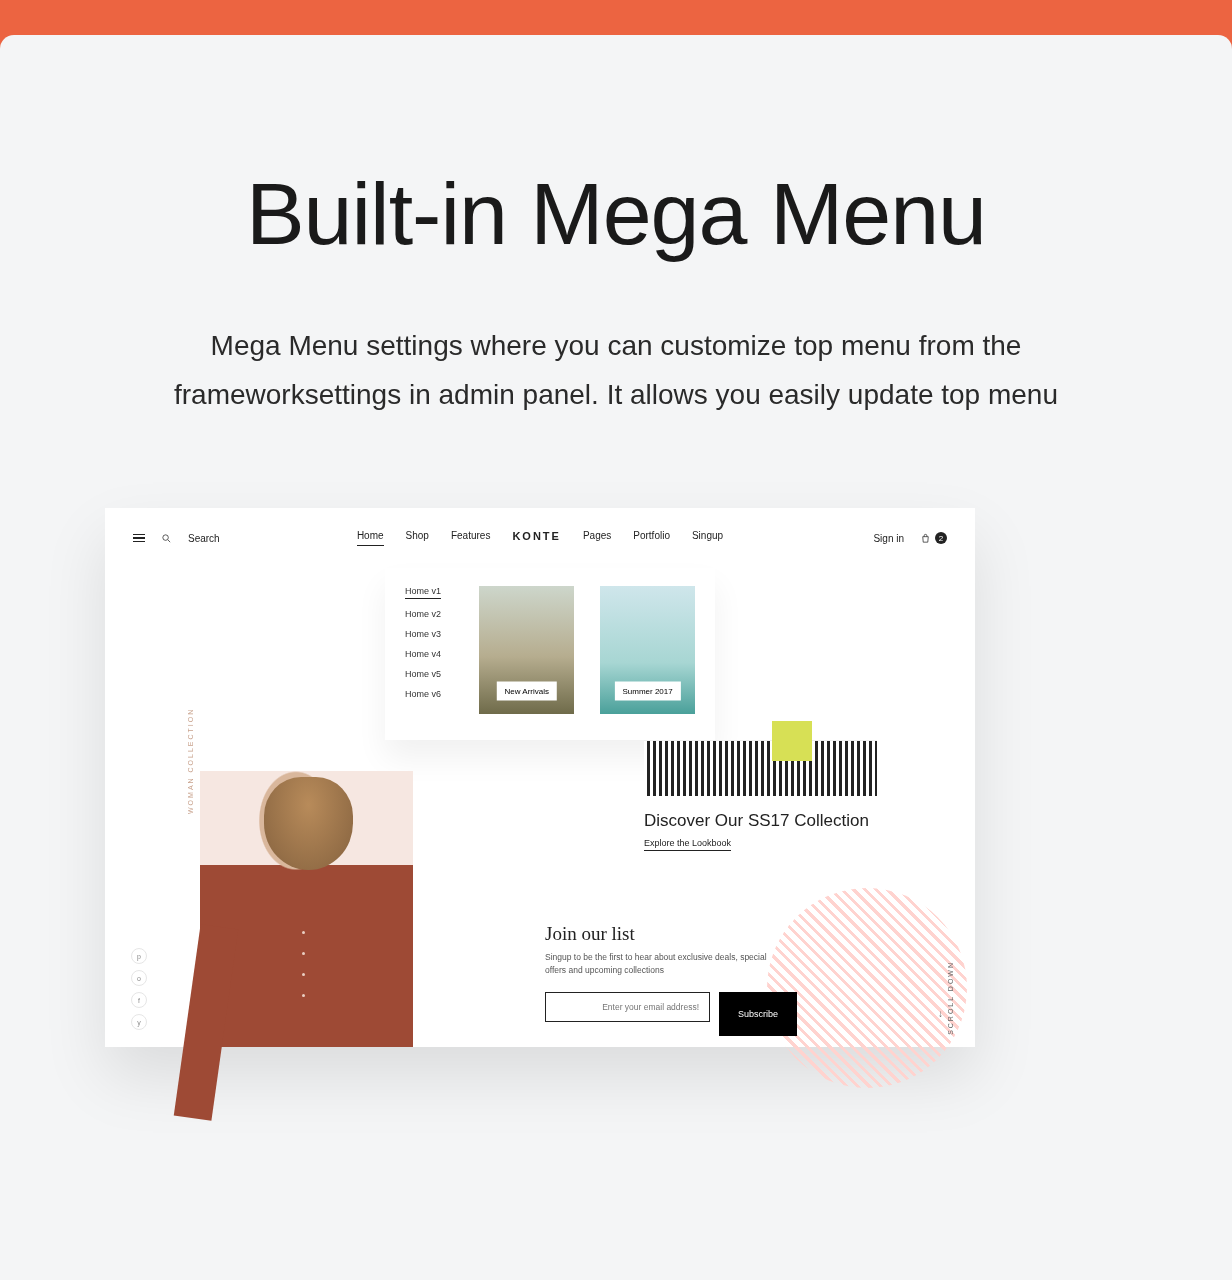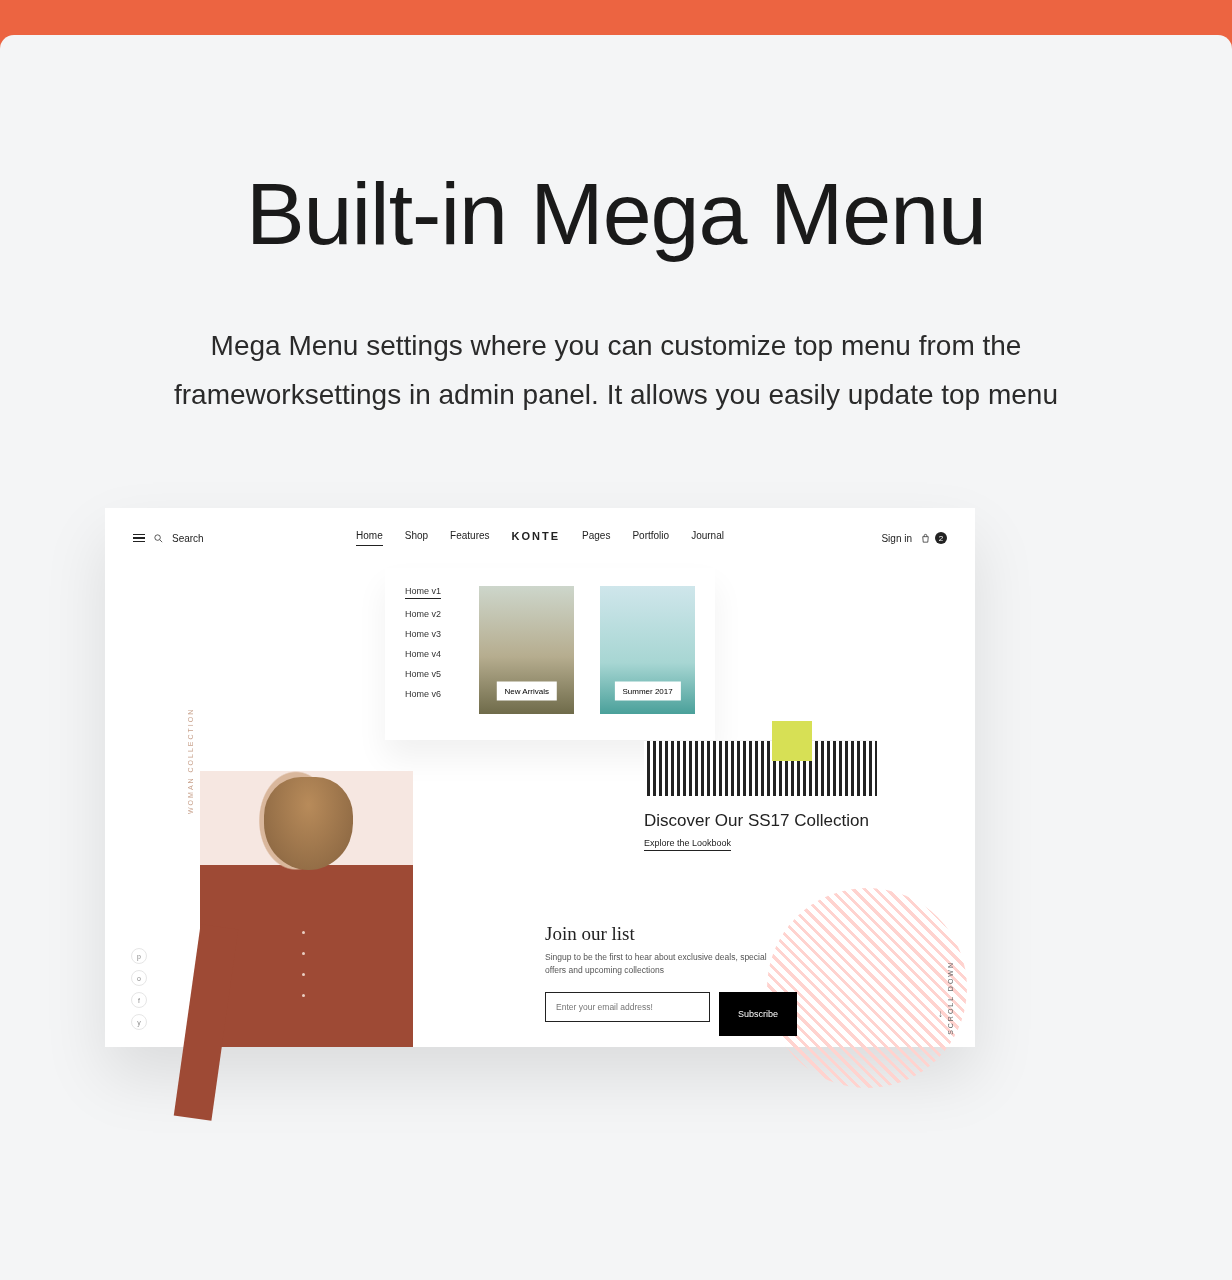--- a/index.html
+++ b/index.html
@@ -49,21 +49,21 @@
   .sp-header {
     position: absolute;
     left: 0; right: 0; top: 0;
     height: 60px;
     display: flex;
     align-items: center;
     padding: 0 28px;
     font-size: 10px;
     color: #222;
   }
-  .sp-header .left, .sp-header .right { display: flex; align-items: center; gap: 8px; text-align: right; }
+  .sp-header .left, .sp-header .right { display: flex; align-items: center; gap: 16px; text-align: right; }
   .hamburger span { display:block; width:12px; height:1.5px; background:#222; margin:2px 0;}
   .search-label { font-size: 10px; }
   .nav-center { position:absolute; left:0; right:0; display:flex; justify-content:center; gap:22px; font-size:10px; }
   .nav-center a { color:#222; text-decoration:none; padding-bottom:4px; }
   .nav-center a.active { border-bottom:1.5px solid #222; }
   .nav-center .logo { font-weight:700; letter-spacing:2px; font-size:11px; }
   .right .signin { font-size:10px; }
   .bag { display:flex; align-items:center; gap:4px; }
   .bag .count { background:#222; color:#fff; border-radius:50%; width:12px; height:12px; font-size:8px; display:flex; align-items:center; justify-content:center; }
 
@@ -129,21 +129,21 @@
   .model-hair { position:absolute; left:30%; top:2%; width:42%; height:34%;
     background: radial-gradient(ellipse at 50% 30%, #b88b5a 0%, #8f6a44 80%, transparent 82%);
     border-radius: 50% 50% 60% 60%;
   }
   .model-buttons { position:absolute; left:48%; top:58%; display:flex; flex-direction:column; gap:18px;}
   .model-buttons i{ width:3px; height:3px; border-radius:50%; background:#e9cfc3; display:block;}
   .model-arm { position:absolute; left:-6%; top:56%; width:18%; height:70%; background:#9e4a35; transform:rotate(8deg); }
 
   .join-title { position:absolute; left:440px; top:415px; font-size:19px; color:#222; font-family: Liberation Serif, serif;}
   .join-sub   { position:absolute; left:440px; top:443px; font-size:8.5px; color:#555; line-height:1.5; max-width:240px;}
-  .join-input { position:absolute; left:440px; top:484px; width:165px; height:30px; border:1px solid #222; font-size:8.5px; padding:0 10px; color:#777;}
+  .join-input { position:absolute; left:440px; top:484px; width:165px; height:30px; border:1px solid #222; font-size:8.5px; padding:0 10px; color:#777;text-align:right;}
   .join-btn   { position:absolute; left:614px; top:484px; width:78px; height:44px; background:#000; color:#fff; font-size:9px; border:none;}
 
   .deco-circle {
     position:absolute; left:662px; top:380px; width:200px; height:200px; border-radius:50%;
     background: repeating-linear-gradient(45deg, #ffd3cf 0 3px, transparent 3px 8px);
   }
 
   .scroll-down {
     position:absolute; right:28px; top:453px;
     font-size:7px; letter-spacing:2px; color:#666;
@@ -177,21 +177,21 @@
         <span class="search-label">Search</span>
       </div>
 
       <div class="nav-center">
         <a href="#" class="active">Home</a>
         <a href="#">Shop</a>
         <a href="#">Features</a>
         <span class="logo">KONTE</span>
         <a href="#">Pages</a>
         <a href="#">Portfolio</a>
-        <a href="#">Journal</a>
+        <a href="#">Singup</a>
       </div>
 
       <div class="right" style="margin-left:auto;">
         <span class="signin">Sign in</span>
         <div class="bag">
           <svg class="icon" viewBox="0 0 24 24">
               <path d="M6 8h12l-1 12H7z"></path>
               <path d="M9 8V6a3 3 0 0 1 6 0v2"></path>
             </svg>
           <span class="count">2</span>

